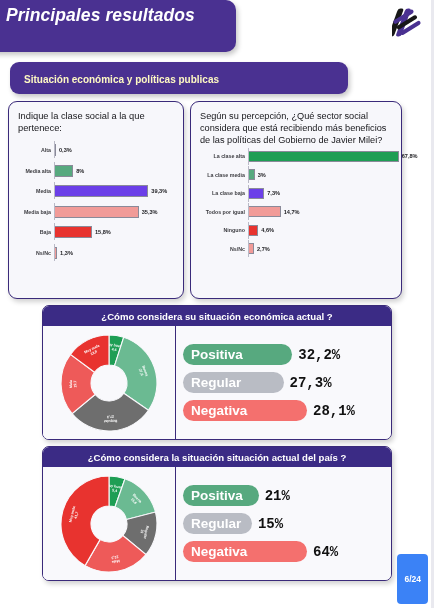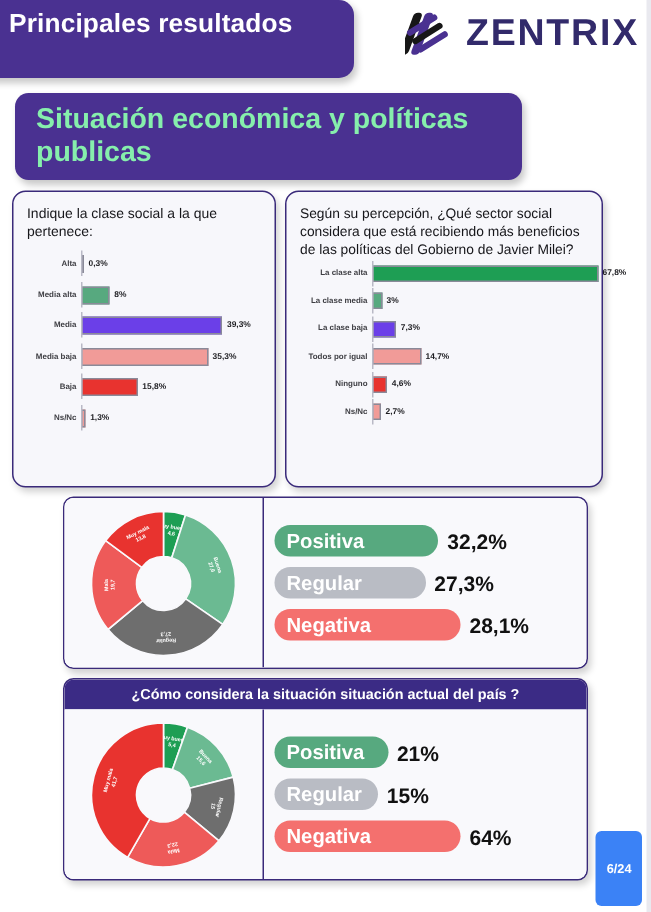--- a/index.html
+++ b/index.html
@@ -16,21 +16,21 @@
   .title-plate {
     position: absolute; left: -12px; top: 0;
     width: 248px; height: 52px;
     background: #4a3191;
     border-radius: 0 10px 10px 0;
     box-shadow: 2px 3px 5px rgba(0,0,0,.22);
     padding: 5px 10px 0 18px;
   }
   .title-plate .line {
     color: #fff; font-size: 17.5px; font-weight: bold;
-    line-height: 21.5px; letter-spacing: .1px;
+    line-height: 21.5px; letter-spacing: .1px; font-style: italic;
   }
   .logo-wrap {
     position: absolute; right: 8px; top: 6px;
     display: flex; align-items: center; gap: 7px;
   }
   .logo-mark { width: 34px; height: 33px; }
   .logo-text {
     font-size: 25px; font-weight: bold; color: #322a6b;
     letter-spacing: 1.2px;
   }
@@ -38,21 +38,21 @@
   
   .section-bar {
     margin: 4px 10px 0 10px;
     background: #4a3191;
     border-radius: 9px;
     box-shadow: 2px 3px 5px rgba(0,0,0,.22);
     padding: 7px 14px;
     width: 338px;
   }
   .section-bar span {
-    color: #86efac; font-size: 19px; font-weight: bold;
+    color: #fef9c3; font-size: 10px; font-weight: bold;
   }
 
   
   .top-row {
     margin: 7px 8px 0 8px;
     display: flex; gap: 6px;
     height: 198px;
   }
   .panel {
     background: #f7f7fb;
@@ -121,21 +121,21 @@
   .legend-row { display: flex; align-items: center; }
   .legend-pill {
     height: 21px; border-radius: 11px;
     display: flex; align-items: center;
     padding-left: 8px; color: #fff;
     font-size: 13.5px; font-weight: bold;
     white-space: nowrap; overflow: visible;
   }
   .legend-val {
     font-size: 14px; font-weight: bold; color: #111;
-    margin-left: 6px; white-space: nowrap;
+    margin-left: 6px; white-space: nowrap; font-family: Liberation Mono, monospace;
   }
   .slice-label {
     font-size: 3.6px; font-weight: bold; fill: #ffffff;
     text-anchor: middle;
   }
 
   
   .footer-pill {
     position: absolute; right: 6px; bottom: 4px;
     background: #3b82f6; color: #fff;
@@ -159,21 +159,20 @@
       <g transform="skewX(-20) translate(6,0)">
         <rect x="2" y="3" width="7" height="34" rx="3" fill="#171717"></rect>
         <rect x="11" y="3" width="7" height="34" rx="3" fill="#4a3191"></rect>
       </g>
       <g transform="rotate(-32 20 20)">
         <rect x="4" y="8" width="28" height="5" rx="2.5" fill="#4a3191"></rect>
         <rect x="4" y="16" width="28" height="5" rx="2.5" fill="#171717"></rect>
         <rect x="4" y="24" width="28" height="5" rx="2.5" fill="#4a3191"></rect>
       </g>
     </svg>
-    <div class="logo-text">ZENTRIX</div>
   </div>
 </div>
 
 <div class="section-bar">
   <span>Situación económica y políticas publicas</span>
 </div>
 
 <div class="top-row">
 
   <div class="panel left">
@@ -280,20 +279,21 @@
             <div class="hbar" style="background: rgb(241, 155, 152); width: 6px;"></div>
             <div class="hval">2,7%</div>
           </div>
         </div>
       </div>
   </div>
 
 </div>
 
 <div class="donut-card">
+  <div class="donut-head">¿Cómo considera su situación económica actual ?</div>
   <div class="donut-body">
     <div class="donut-left">
       <svg id="donut0" width="118" height="108" viewBox="0 0 118 108">
           <path d="M59,6 A48,48 0 0 1 73.67852070038725,8.299441687783471 L64.50444526264522,36.8622906329188 A18,18 0 0 0 59,36 Z" fill="#1e9e54" stroke="#f9f9fc" stroke-width="1.1"></path>
           <text class="slice-label" x="64.72634233769651" y="17.445807307074823" transform="rotate(8.903225806451616 64.72634233769651 17.445807307074823)"><tspan x="64.72634233769651" dy="0">Muy buena</tspan><tspan x="64.72634233769651" dy="4.3">4,6</tspan></text>
           <path d="M73.67852070038725,8.299441687783471 A48,48 0 0 1 98.48904948513427,81.28763402643433 L73.80839355692535,64.23286275991288 A18,18 0 0 0 64.50444526264522,36.8622906329188 Z" fill="#6bba92" stroke="#f9f9fc" stroke-width="1.1"></path>
           <text class="slice-label" x="94.03138965465757" y="42.091946470411294" transform="rotate(71.22580645161291 94.03138965465757 42.091946470411294)"><tspan x="94.03138965465757" dy="0">Buena</tspan><tspan x="94.03138965465757" dy="4.3">27,6</tspan></text>
           <path d="M98.48904948513427,81.28763402643433 A48,48 0 0 1 22.056740580563243,84.6462980385592 L45.146277717711214,65.4923617644597 A18,18 0 0 0 73.80839355692535,64.23286275991288 Z" fill="#6e6e6e" stroke="#f9f9fc" stroke-width="1.1"></path>
           <text class="slice-label" x="60.62432302958671" y="90.96432840855564" transform="rotate(177.48387096774195 60.62432302958671 90.96432840855564)"><tspan x="60.62432302958671" dy="0">Regular</tspan><tspan x="60.62432302958671" dy="4.3">27,3</tspan></text>
           <path d="M22.056740580563243,84.6462980385592 A48,48 0 0 1 20.455095799046767,25.39422505613005 L44.54566092464253,43.272834396048765 A18,18 0 0 0 45.146277717711214,65.4923617644597 Z" fill="#ee5a59" stroke="#f9f9fc" stroke-width="1.1"></path>

